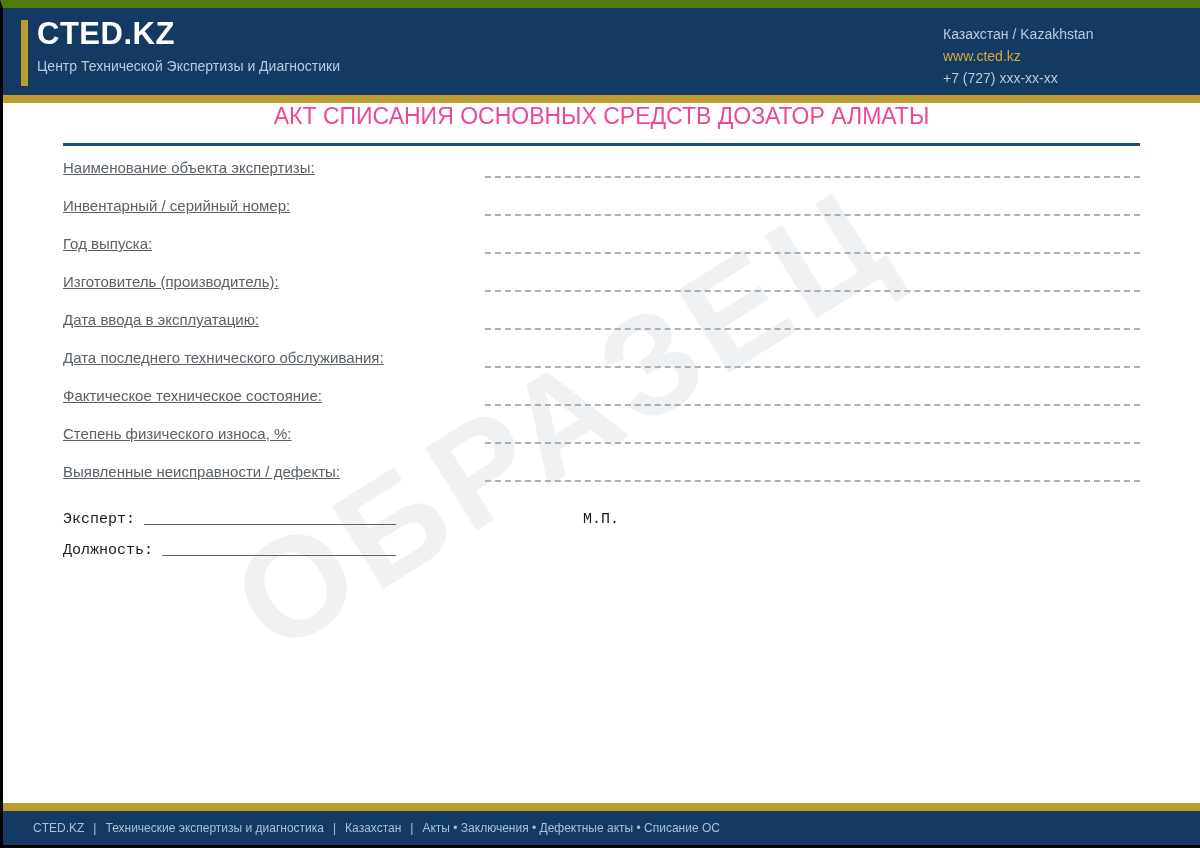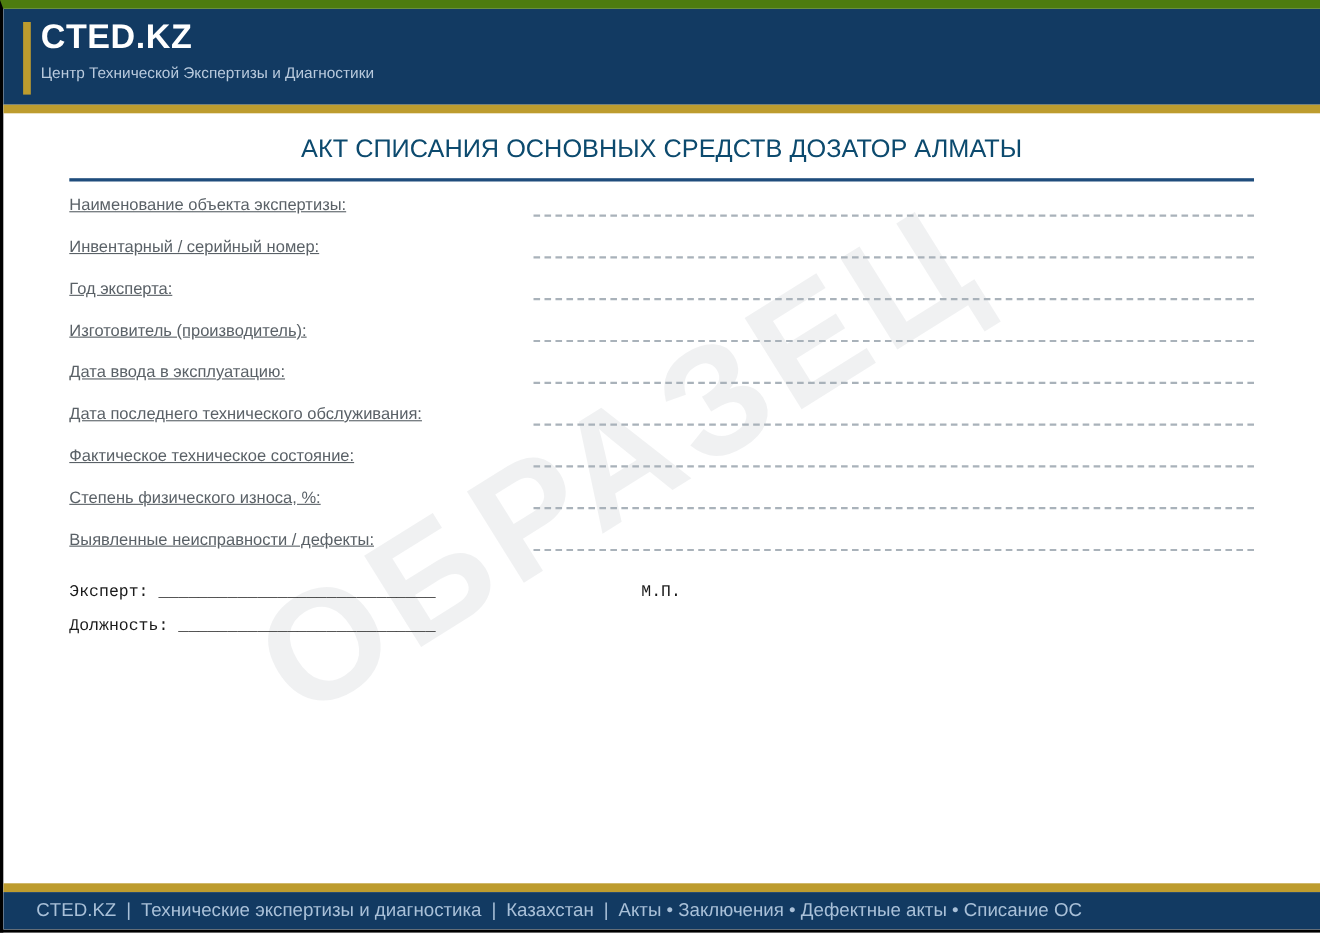--- a/index.html
+++ b/index.html
@@ -14,21 +14,21 @@
   .gold-bar { position:absolute; left:18px; top:12px; width:7px; height:66px; background:#bd9c2e; }
   .logo-block { position:absolute; left:34px; top:8px; }
   .logo { font-size:31px; font-weight:bold; color:#ffffff; letter-spacing:0.5px; }
   .subtitle { font-size:14px; color:#b9cadd; margin-top:6px; }
   .contacts { position:absolute; left:940px; top:15px; font-size:14px; line-height:22px; }
   .country { color:#b9cadd; }
   .website { color:#d7a93c; cursor:pointer; }
   .phone { color:#b9cadd; }
   .gold-line { height:8px; background:#bd9c2e; }
   
-  .title { margin-top:19px; text-align:center; font-size:23px; color:#0c4a6e; position:relative; z-index:1; }
+  .title { text-align:center; font-size:23px; color:#ec4899; position:relative; z-index:1; }
   .title-rule { margin:13px 60px 0 60px; border-top:3px solid #1f4d7c; position:relative; z-index:1; }
   
   .form { margin:13px 60px 0 60px; position:relative; z-index:1; }
   .row { height:38px; position:relative; }
   .field-label { position:absolute; left:0; top:0; font-size:15px; color:#5a6167; white-space:nowrap;text-decoration:underline; }
   .field-line { position:absolute; left:422px; right:0; top:17px; border-bottom:2px dashed #a9b2ba; height:0; }
   
   .signature { margin:10px 60px 0 60px; display:flex; font-size:15px; color:#1b1b1b; position:relative; z-index:1;font-family:Liberation Mono, monospace; }
   .sig-left { width:520px; }
   .sig-right { flex:1; }
@@ -36,53 +36,58 @@
   
   .watermark {
     position:absolute; left:140px; top:340px; width:840px; text-align:center;
     font-size:142px; font-weight:bold; letter-spacing:8px; line-height:1;
     color:rgba(110,115,125,0.10); transform:rotate(-32deg);
     z-index:0; pointer-events:none; user-select:none; white-space:nowrap;
   }
   
   .footer { position:absolute; left:0; right:0; bottom:0; }
   .footer-gold { height:8px; background:#bd9c2e; }
-  .footer-bar { height:34px; background:#123a62; color:#a9c0d8; font-size:17px; line-height:34px; padding-left:30px; white-space:nowrap; }
+  .footer-bar { height:34px; background:#123a62; color:#a9c0d8; font-size:12px; line-height:34px; padding-left:30px; white-space:nowrap; }
   .footer-sep { margin:0 9px; color:#a9c0d8; }
 </style>
 </head>
 <body>
 
 <div class="page">
 
   <div class="header">
     <div class="gold-bar"></div>
     <div class="logo-block">
       <div class="logo">CTED.KZ</div>
       <div class="subtitle">Центр Технической Экспертизы и Диагностики</div>
+    </div>
+    <div class="contacts">
+      <div class="country">Казахстан / Kazakhstan</div>
+      <div class="website">www.cted.kz</div>
+      <div class="phone">+7 (727) xxx-xx-xx</div>
     </div>
   </div>
   <div class="gold-line"></div>
 
   <div class="watermark">ОБРАЗЕЦ</div>
 
   <div class="title">АКТ СПИСАНИЯ ОСНОВНЫХ СРЕДСТВ ДОЗАТОР АЛМАТЫ</div>
   <div class="title-rule"></div>
 
   <div class="form">
       <div class="row">
         <span class="field-label">Наименование объекта экспертизы:</span>
         <span class="field-line"></span>
       </div>
       <div class="row">
         <span class="field-label">Инвентарный / серийный номер:</span>
         <span class="field-line"></span>
       </div>
       <div class="row">
-        <span class="field-label">Год эксперта:</span>
+        <span class="field-label">Год выпуска:</span>
         <span class="field-line"></span>
       </div>
       <div class="row">
         <span class="field-label">Изготовитель (производитель):</span>
         <span class="field-line"></span>
       </div>
       <div class="row">
         <span class="field-label">Дата ввода в эксплуатацию:</span>
         <span class="field-line"></span>
       </div>

